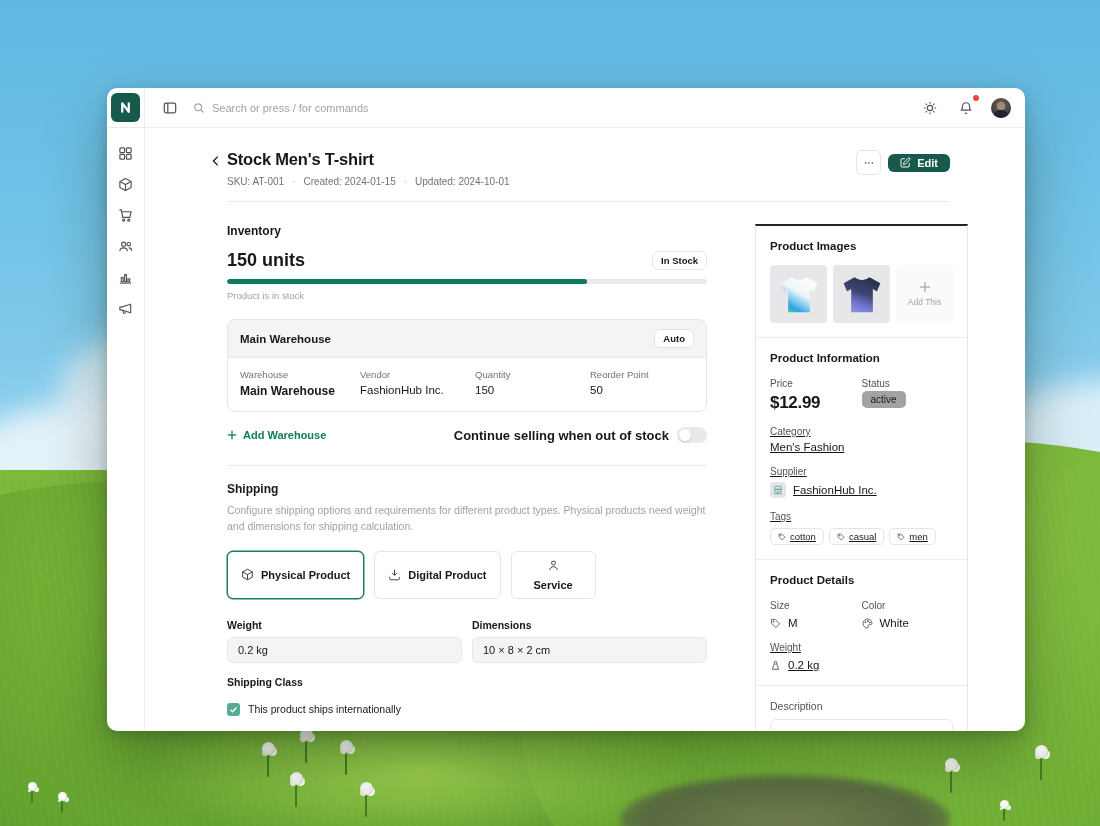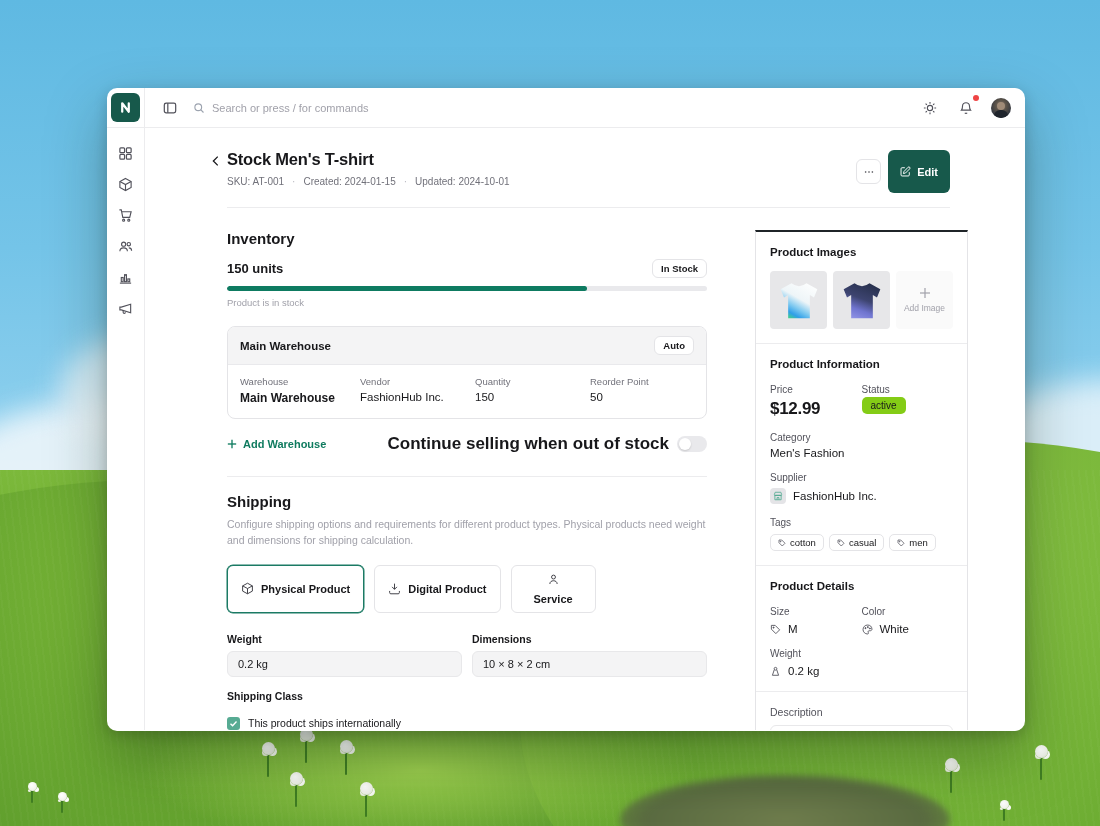--- a/index.html
+++ b/index.html
@@ -65,48 +65,48 @@
   
   .page { flex:1; padding:22px 75px 0 60px; overflow:hidden; }
   .page-header { display:flex; align-items:flex-start; }
   .back-btn { width:22px; height:22px; border:none; background:none; color:#18181b; font-size:14px; cursor:pointer; margin-top:1px; flex:none; }
   .title-block { margin-left:0px; }
   .page-title { font-size:16.5px; font-weight:700; letter-spacing:-.2px; }
   .meta-line { margin-top:7px; font-size:10px; color:#71717a; display:flex; gap:8px; align-items:center; }
   .meta-sep { color:#b9b9c0; }
   .header-actions { margin-left:auto; display:flex; gap:7px; align-items:center; }
   .more-btn { width:25px; height:25px; border:1px solid #e4e4e7; border-radius:6px; background:#fff; color:#3f3f46; display:flex; align-items:center; justify-content:center; cursor:pointer; font-size:12px; letter-spacing:1px; }
-  .edit-btn { height:43px; padding:0 12px; background:#17594b; color:#fff; border:none; border-radius:6px; font-size:11px; font-weight:600; display:flex; align-items:center; gap:6px; cursor:pointer; }
+  .edit-btn { height:18px; padding:0 12px; background:#17594b; color:#fff; border:none; border-radius:6px; font-size:11px; font-weight:600; display:flex; align-items:center; gap:6px; cursor:pointer; }
   .header-divider { border:none; border-top:1px solid #ececee; margin:14px 0 0 22px; }
 
   .columns { display:flex; gap:48px; margin-left:22px; margin-top:22px; }
   .main-col { width:480px; flex:none; }
   .side-col { width:213px; flex:none; }
 
   
-  .section-label { font-size:15px; font-weight:600; color:#18181b; }
+  .section-label { font-size:12px; font-weight:600; color:#18181b; }
   .stock-row { display:flex; align-items:center; justify-content:space-between; margin-top:12px; }
-  .stock-units { font-size:13px; font-weight:700; }
+  .stock-units { font-size:18px; font-weight:700; }
   .badge-outline { font-size:9.5px; font-weight:600; border:1px solid #e4e4e7; border-radius:6px; padding:3px 8px; background:#fff; color:#18181b; }
   .progress-track { margin-top:8px; height:5px; border-radius:3px; background:#e9e9ec; overflow:hidden; }
   .progress-fill { height:100%; border-radius:3px; background:#0e7b61; }
   .stock-caption { margin-top:6px; font-size:9.5px; color:#a1a1aa; }
 
   .wh-card { margin-top:18px; border:1px solid #e4e4e7; border-radius:8px; overflow:hidden; }
   .wh-head { background:#f4f4f5; border-bottom:1px solid #e9e9ec; padding:9px 12px; display:flex; align-items:center; justify-content:space-between; }
   .wh-title { font-size:11.5px; font-weight:700; }
   .wh-body { padding:11px 12px 13px; display:grid; grid-template-columns:120px 115px 115px 1fr; }
   .field-label { font-size:9.5px; color:#71717a; }
   .field-value { font-size:11.5px; margin-top:4px; }
   .field-value.bold { font-weight:700; font-size:12px; }
 
   .wh-actions { display:flex; align-items:center; justify-content:space-between; margin-top:15px; }
   .add-link { display:flex; align-items:center; gap:6px; color:#0f7b5f; font-size:11px; font-weight:600; background:none; border:none; cursor:pointer; }
   .toggle-row { display:flex; align-items:center; gap:8px; }
-  .toggle-label { font-size:17px; font-weight:600; color:#18181b; }
+  .toggle-label { font-size:13px; font-weight:600; color:#18181b; }
   .toggle { width:30px; height:16px; border-radius:9px; background:#e9e9ec; position:relative; cursor:pointer; flex:none; }
   .toggle .knob { position:absolute; left:2px; top:2px; width:12px; height:12px; border-radius:50%; background:#fff; box-shadow:0 1px 2px rgba(0,0,0,.15); }
 
   .section-divider { border:none; border-top:1px solid #ececee; margin-top:22px; }
 
   
   .shipping { margin-top:16px; }
   .section-desc { margin-top:7px; font-size:10.5px; line-height:1.5; color:#a1a1aa; }
   .type-row { display:flex; gap:10px; margin-top:16px; }
   .type-btn { display:flex; align-items:center; gap:7px; border:1px solid #e4e4e7; border-radius:6px; background:#fff; padding:7px 13px; font-size:11px; font-weight:600; color:#18181b; cursor:pointer; }
@@ -126,22 +126,22 @@
   .panel-section { padding:14px; }
   .panel-section + .panel-section { border-top:1px solid #ececee; }
   .panel-title { font-size:11.5px; font-weight:700; }
   .img-row { display:flex; gap:6px; margin-top:13px; }
   .img-tile { width:58px; height:58px; border-radius:4px; background:#e7e7e9; display:flex; align-items:center; justify-content:center; overflow:hidden; cursor:pointer; }
   .add-tile { width:58px; height:58px; border-radius:4px; background:#fafafa; display:flex; flex-direction:column; align-items:center; justify-content:center; gap:4px; color:#a1a1aa; cursor:pointer; }
   .add-tile span { font-size:8.5px; }
   .info-grid { display:grid; grid-template-columns:1fr 1fr; margin-top:14px; }
   .mini-label { font-size:10px; color:#52525b; }
   .price-value { font-size:17px; font-weight:800; margin-top:4px; letter-spacing:-.3px; }
-  .status-badge { display:inline-block; background:#84cc16; border-radius:5px; padding:3px 9px; font-size:10px; color:#18181b; }
-  .info-group { margin-top:13px; }
+  .status-badge { display:inline-block; background:#a3a3a3; border-radius:5px; padding:3px 9px; font-size:10px; color:#18181b; }
+  .info-group { margin-top:13px;text-decoration:underline; }
   .info-value { font-size:11.5px; margin-top:4px; }
   .supplier-row { display:flex; align-items:center; gap:7px; margin-top:5px; }
   .supplier-avatar { width:16px; height:16px; border-radius:4px; background:#e4e4e7; display:flex; align-items:center; justify-content:center; color:#57ab93; }
   .tags-row { display:flex; gap:5px; margin-top:6px; }
   .tag-chip { display:flex; align-items:center; gap:4px; border:1px solid #e4e4e7; border-radius:5px; padding:2px 7px; font-size:9.5px; color:#18181b; background:#fff; cursor:pointer; }
   .tag-chip svg, .detail-row svg { color:#52525b; }
   .detail-grid { display:grid; grid-template-columns:1fr 1fr; margin-top:14px; }
   .detail-row { display:flex; align-items:center; gap:7px; margin-top:6px; font-size:11.5px; }
   .desc-box { margin-top:7px; border:1px solid #e8e8ea; border-radius:6px; padding:8px 10px; font-size:10.5px; line-height:1.55; color:#18181b; }
 </style>
@@ -485,21 +485,21 @@
                       </linearGradient>
                     </defs>
                     <path d="M21 10 L8 17 L12 27 L17 24 L17 52 L43 52 L43 24 L48 27 L52 17 L39 10 Q30 17 21 10 Z" fill="url(#shirt2)"></path>
                   </svg>
                 </div>
                 <div class="add-tile">
                   <svg width="12" height="12" viewBox="0 0 12 12" fill="none" stroke="currentColor" stroke-width="1.2">
                       <line x1="6" y1="1" x2="6" y2="11"></line>
                       <line x1="1" y1="6" x2="11" y2="6"></line>
                     </svg>
-                  <span>Add Image</span>
+                  <span>Add This</span>
                 </div>
               </div>
             </div>
 
             <div class="panel-section">
               <div class="panel-title">Product Information</div>
               <div class="info-grid">
                 <div>
                   <div class="mini-label">Price</div>
                   <div class="price-value">$12.99</div>

